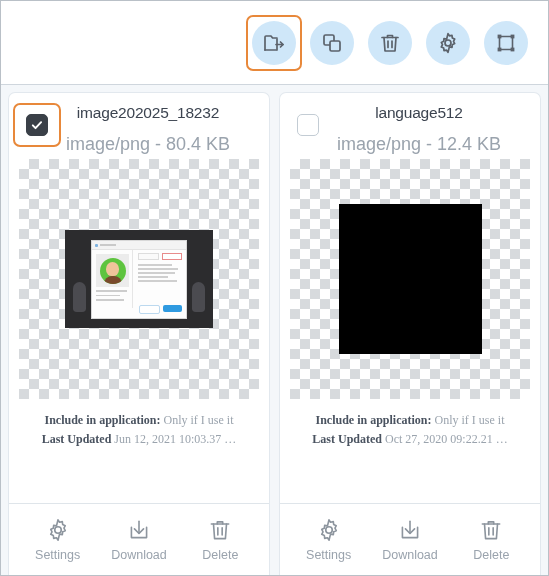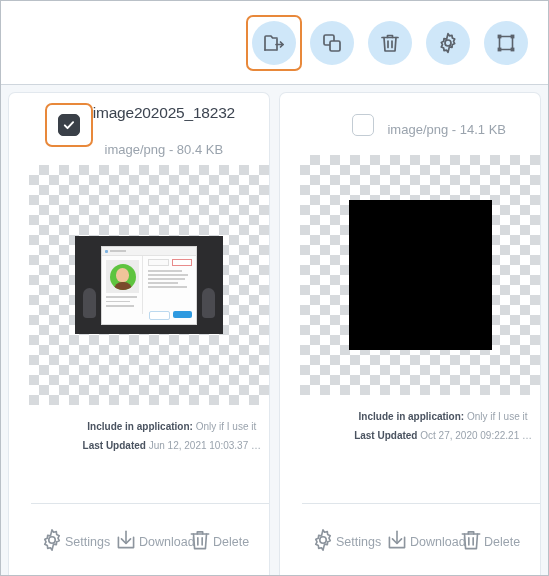--- a/index.html
+++ b/index.html
@@ -79,21 +79,20 @@
     background: #ffffff;
     border: 1px solid #e2e8ee;
     border-radius: 7px;
     border-bottom: none;
     border-bottom-left-radius: 0;
     border-bottom-right-radius: 0;
     display: flex;
     flex-direction: column;
     overflow: hidden;
     box-sizing: border-box;
-    align-items: flex-end;
   }
 
   
   .card-head {
     display: flex;
     align-items: flex-start;
     padding: 8px 10px 0 4px;
     min-height: 56px;
     box-sizing: border-box;
   }
@@ -140,24 +139,24 @@
     margin-top: 2px;
   }
   .file-title {
     font-size: 15.5px;
     color: #3c4450;
     letter-spacing: -0.2px;
     line-height: 20px;
     white-space: nowrap;
   }
   .file-meta {
-    font-size: 13px;
+    font-size: 18px;
     color: #9aa3ad;
     line-height: 18px;
-    margin-top: 18px;
+    margin-top: 12px;
     white-space: nowrap;
   }
 
   
   .preview-zone {
     flex: 0 0 auto;
     display: flex;
     justify-content: center;
     padding-top: 6px;
   }
@@ -315,44 +314,45 @@
   }
 
   
   .info {
     flex: 1 1 auto;
     text-align: center;
     padding: 12px 8px 0 8px;
     box-sizing: border-box;
   }
   .info-row {
-    font-size: 10px;
+    font-size: 12px;
     color: #9aa3ad;
     line-height: 19px;
     white-space: nowrap;
+    font-family: Liberation Serif, serif;
   }
   .info-row b {
     color: #4a5360;
     font-weight: bold;
   }
 
   
   .actions {
     border-top: 1px solid #dfe5ea;
     height: 72px;
     display: flex;
     align-items: center;
     justify-content: space-around;
     padding: 0 8px;
     box-sizing: border-box;
     flex: 0 0 auto;
   }
   .action {
     display: flex;
-    flex-direction: row;
+    flex-direction: column;
     align-items: center;
     cursor: pointer;
     width: 74px;
   }
   .action svg { display: block; }
   .action-label {
     font-size: 12.5px;
     color: #9aa3ad;
     margin-top: 5px;
     line-height: 14px;
@@ -531,21 +531,22 @@
       </div>
     </div>
 
     <div class="card">
 
       <div class="card-head">
         <div class="check-wrap">
           <div class="checkbox unchecked"></div>
         </div>
         <div class="head-text">
-          <div class="file-meta">image/png - 14.1 KB</div>
+          <div class="file-title">language512</div>
+          <div class="file-meta">image/png - 12.4 KB</div>
         </div>
       </div>
 
       <div class="preview-zone">
         <div class="checker">
           <div class="black-square"></div>
         </div>
       </div>
 
       <div class="info">

